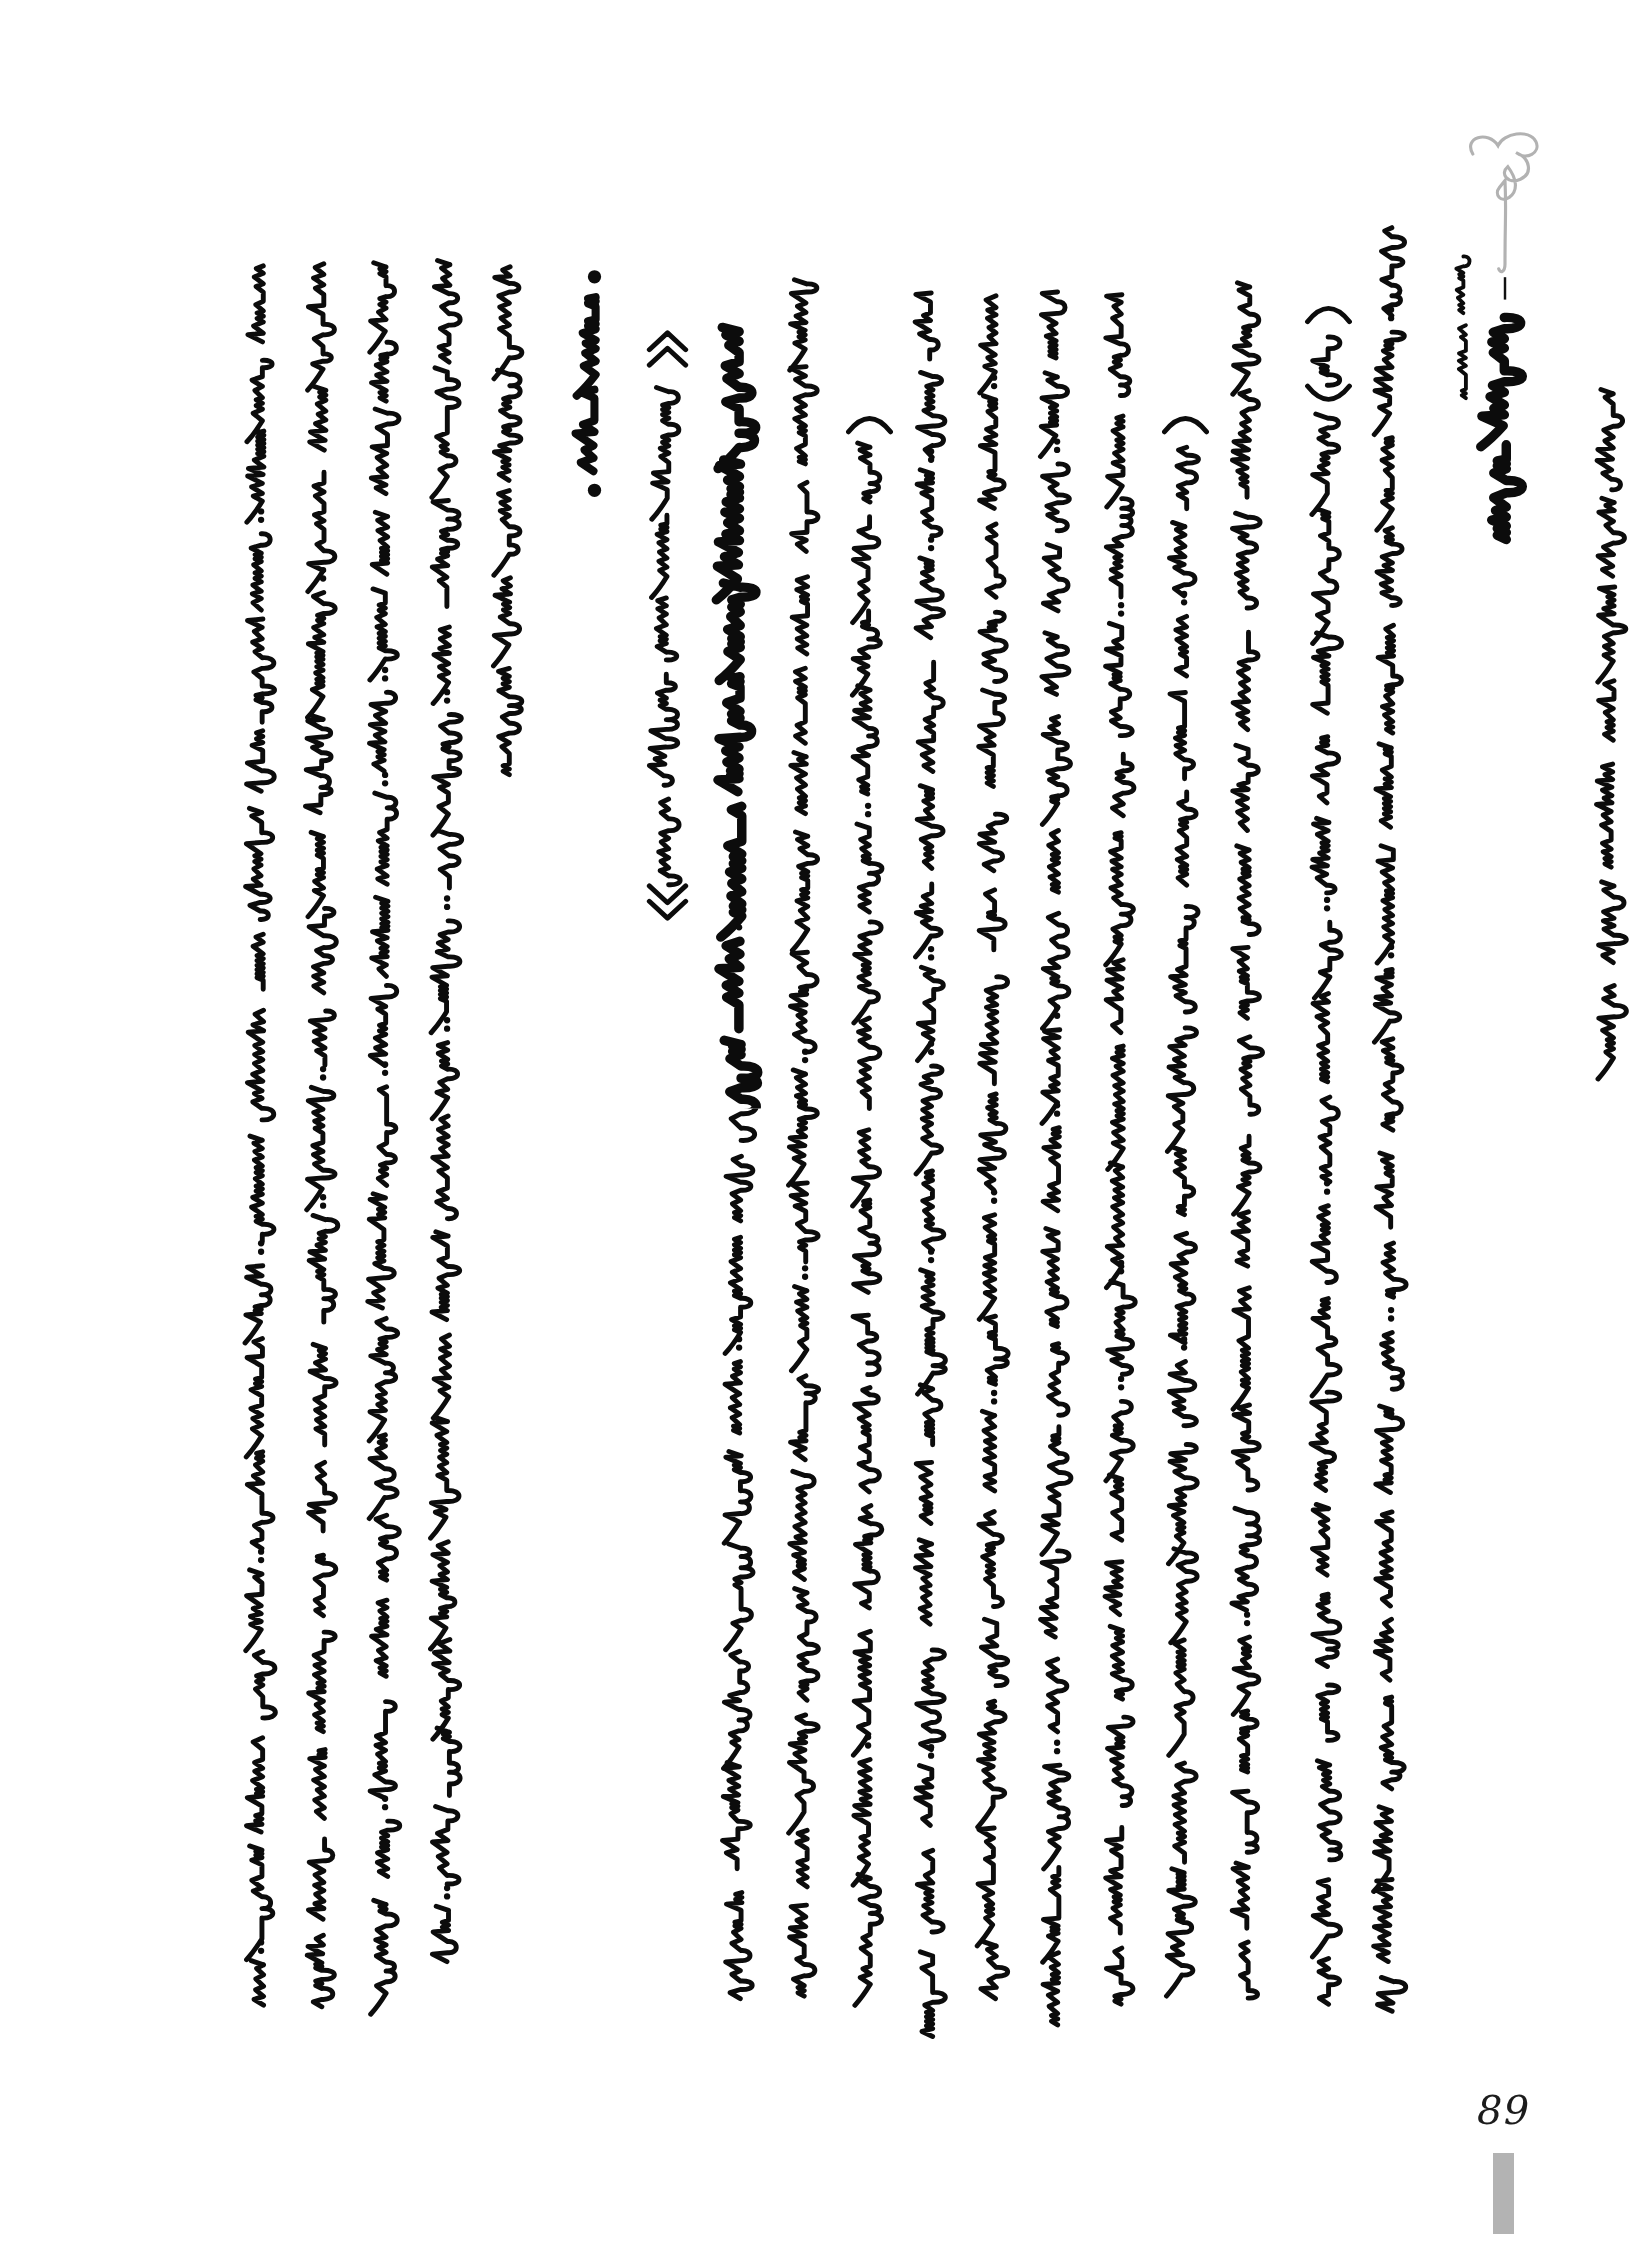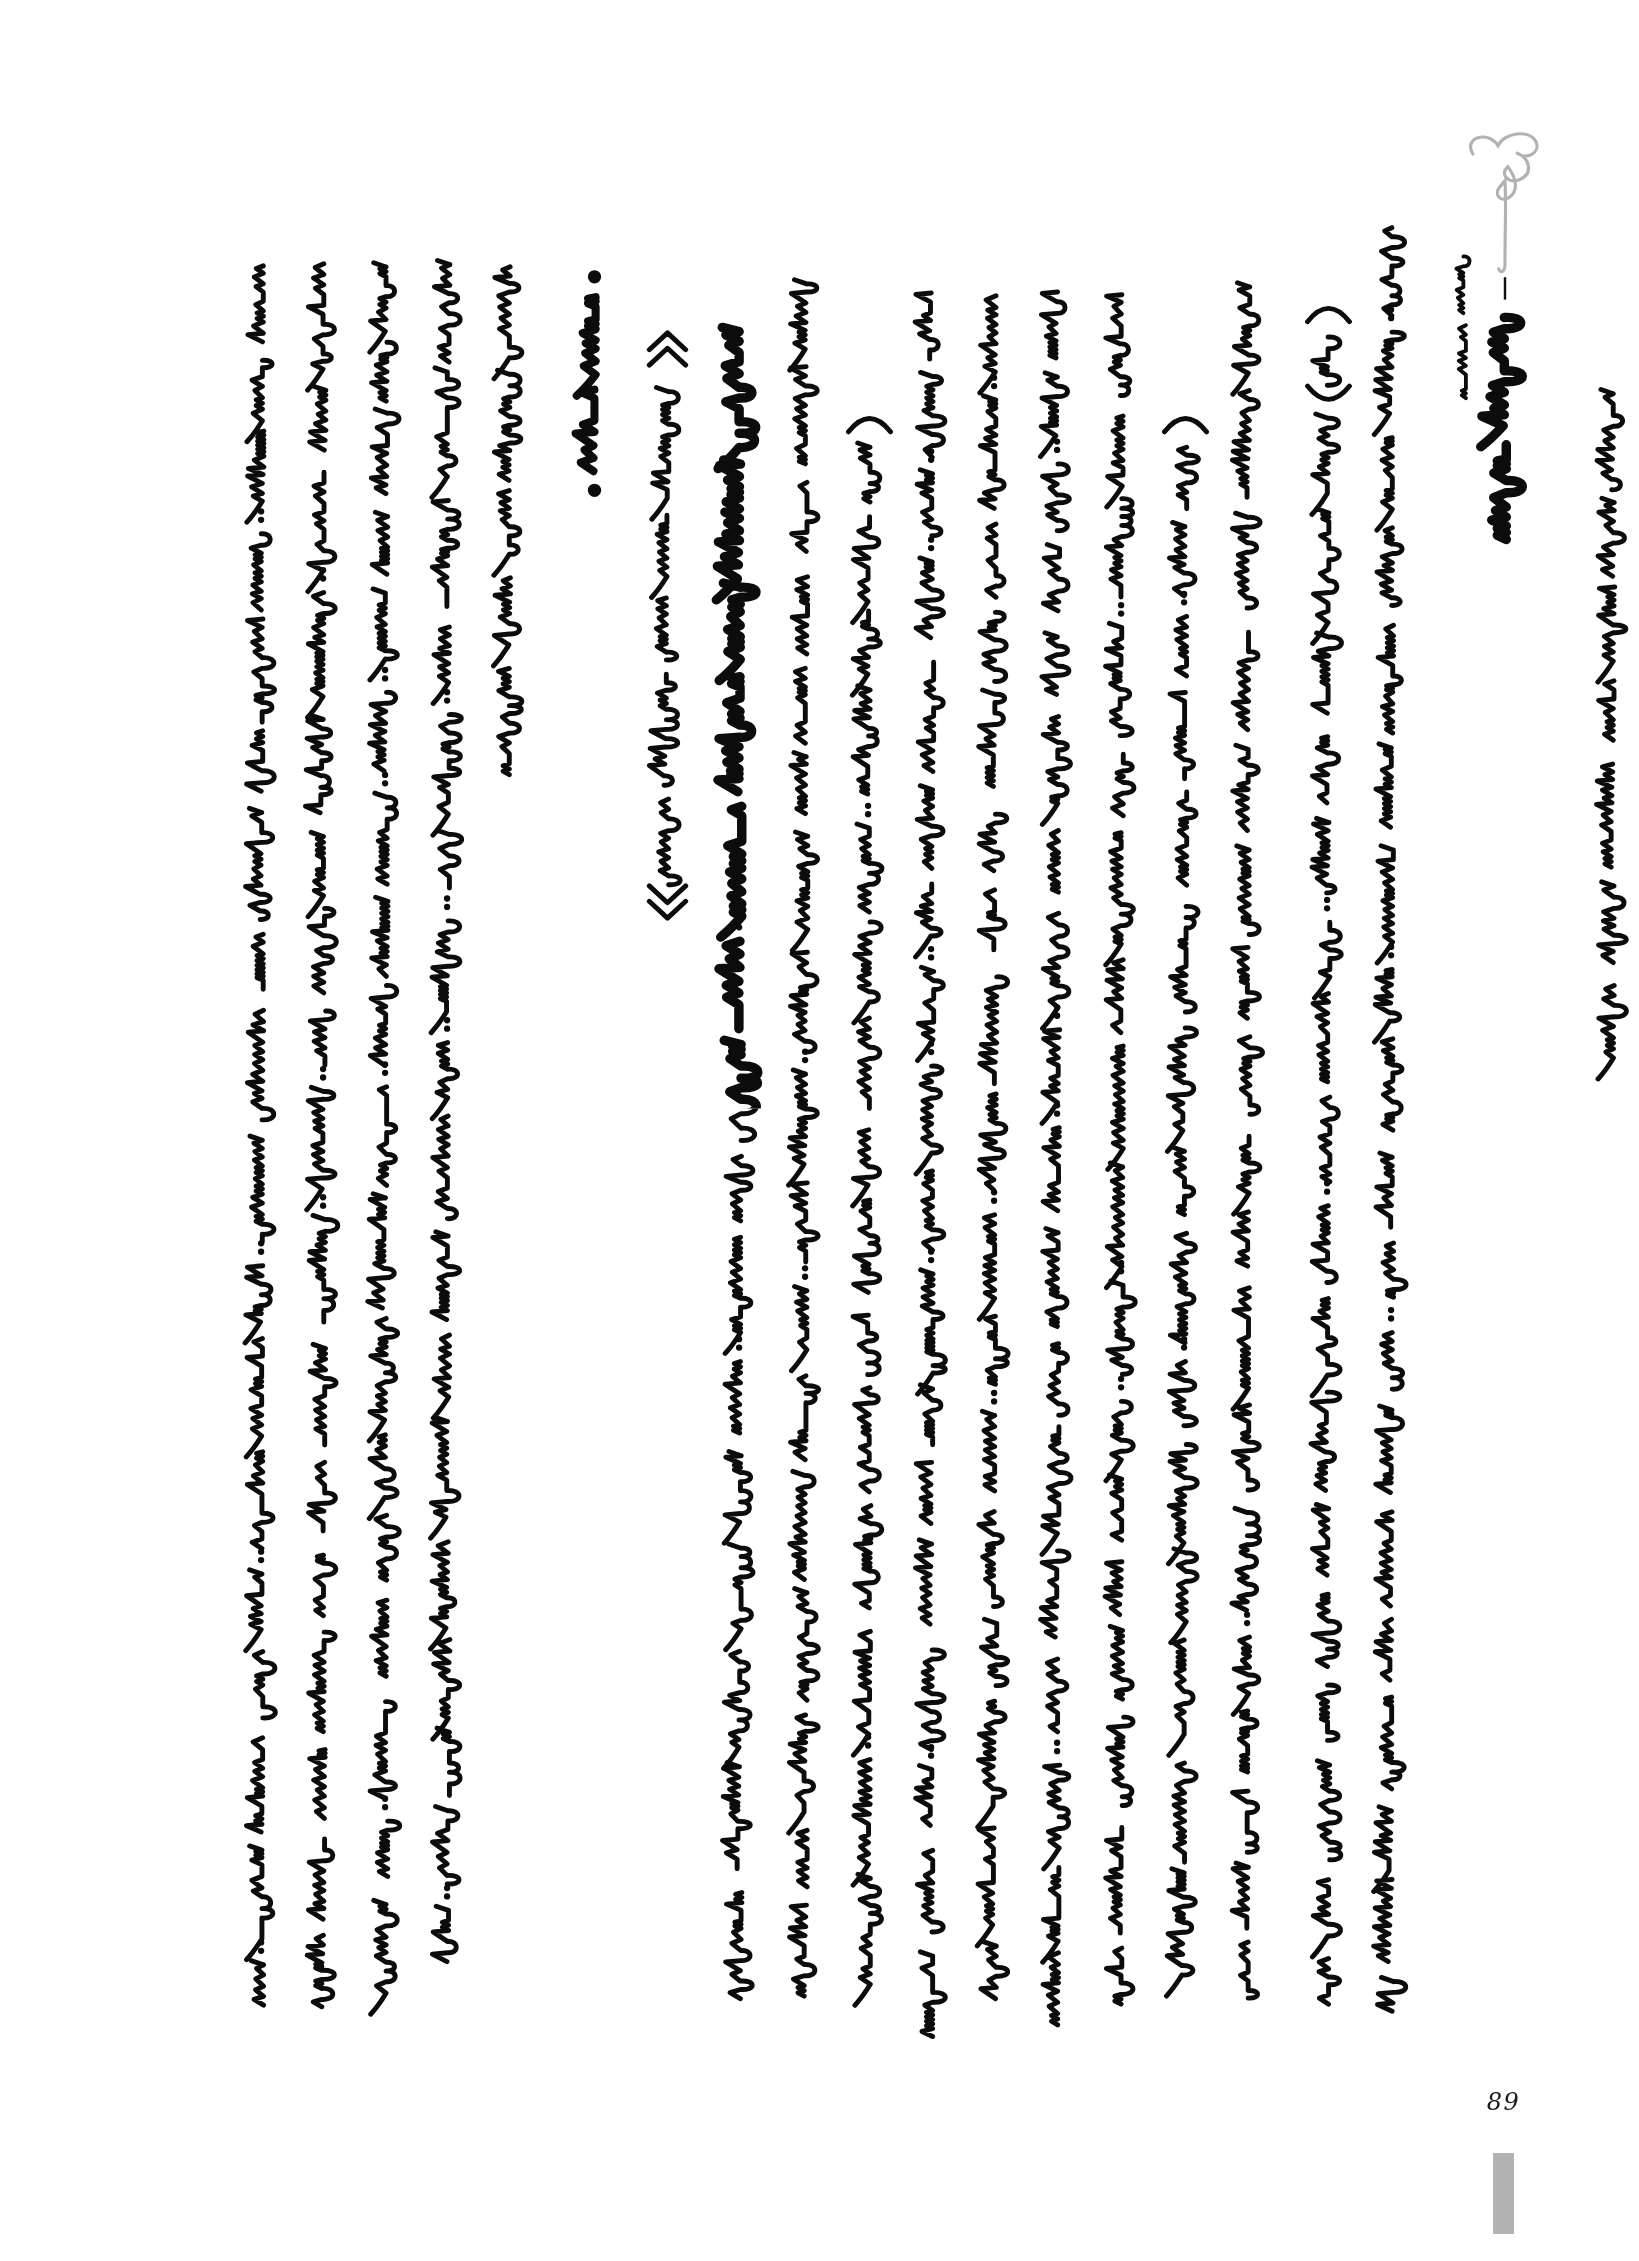--- a/index.html
+++ b/index.html
@@ -9,21 +9,21 @@
     background:#ffffff;
     overflow:hidden;
     font-family:"DejaVu Serif", serif;
   }
   #columns-layer{position:absolute;left:0;top:0;width:100%;height:100%;}
   #columns-layer svg{position:absolute;overflow:visible;}
   .page-number{
     position:absolute;
     font-family:"DejaVu Serif", serif;
     font-style:italic;
-    font-size:24px;
+    font-size:40px;
     letter-spacing:1.4px;
     line-height:1;
   }
   .margin-bar{position:absolute;}
   #ornament{position:absolute;overflow:visible;}
 </style>
 </head>
 <body>
 
 <div class="page">

